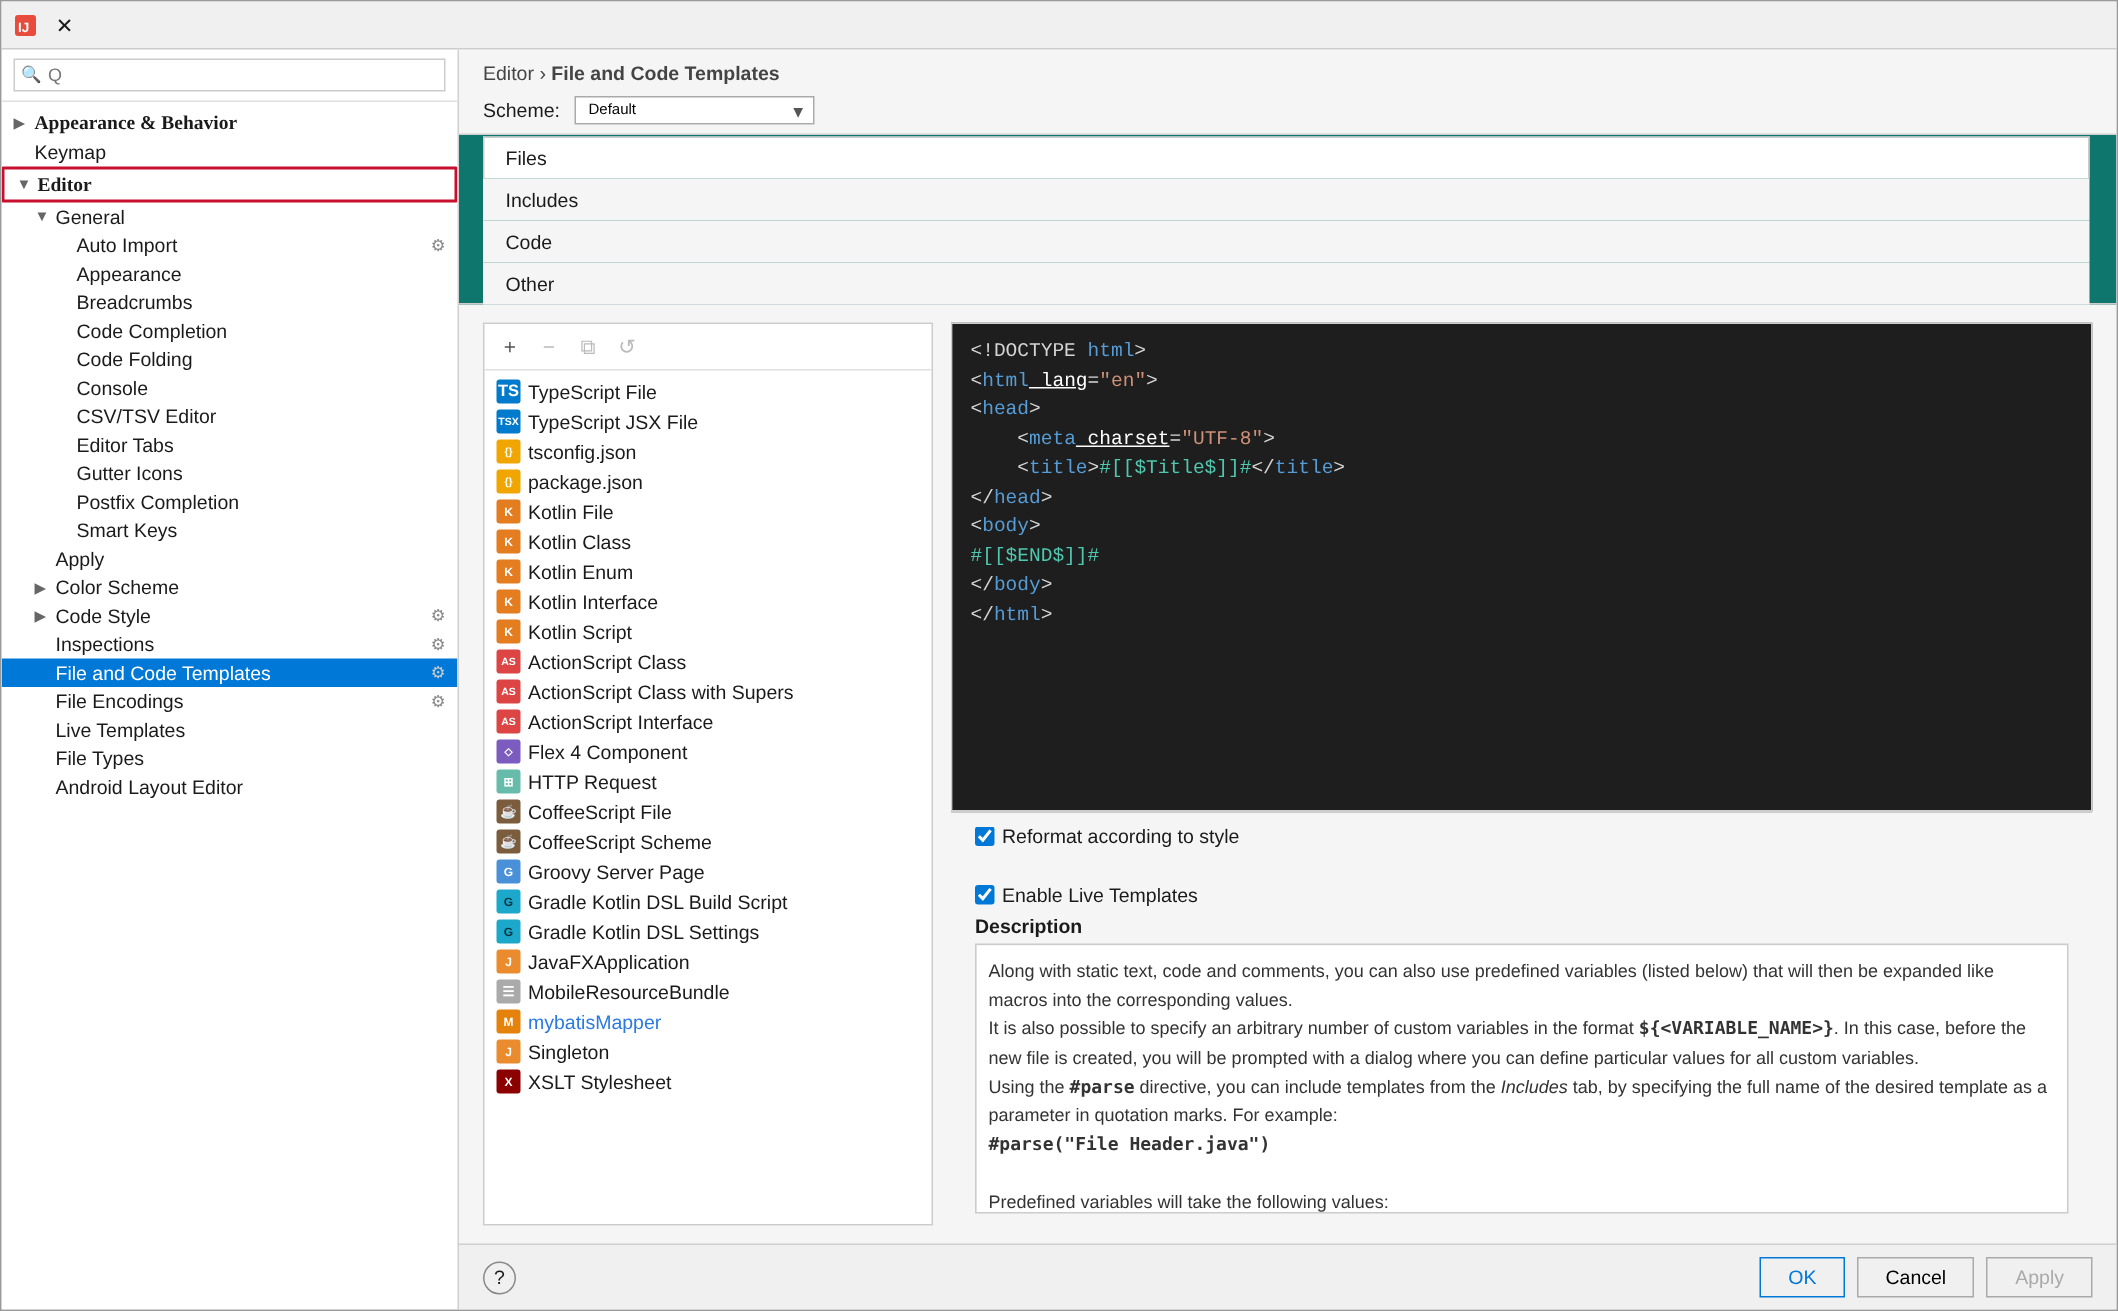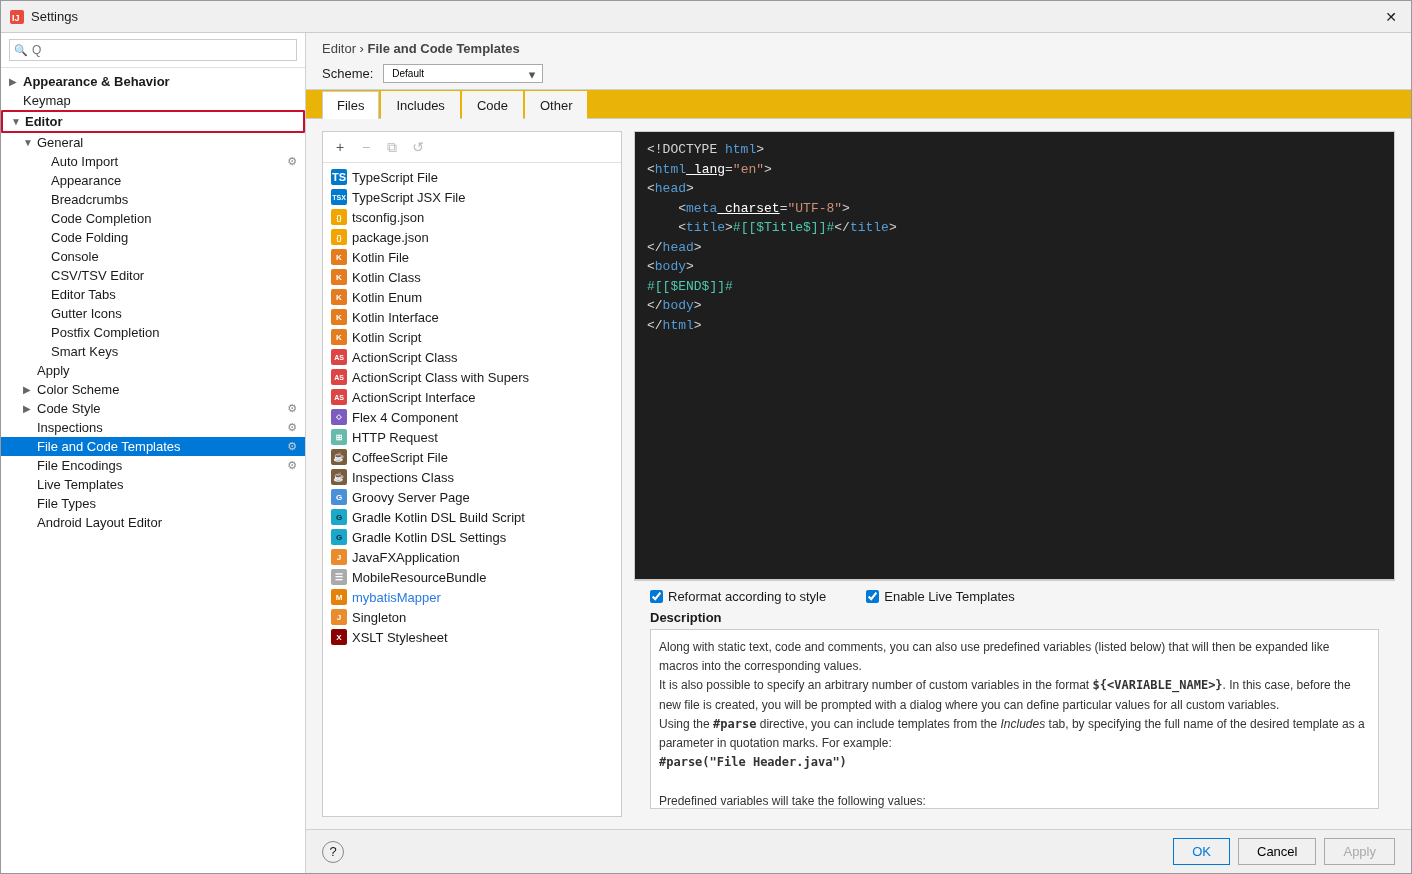--- a/index.html
+++ b/index.html
@@ -24,38 +24,38 @@
     .sidebar-tree { flex: 1; overflow-y: auto; padding: 4px 0; }
     .tree-item { padding: 2px 8px; cursor: pointer; user-select: none; display: flex; align-items: center; white-space: nowrap; }
     .tree-item.selected { background: #0078d7; color: white; }
 
     .tree-item .arrow { width: 14px; font-size: 10px; color: #666; }
     .tree-item.selected .arrow { color: white; }
     .tree-item .label { flex: 1; }
     .tree-item .icon-right { margin-left: auto; font-size: 11px; color: #888; }
     .tree-item.selected .icon-right { color: #ccc; }
 
-    .tree-section-label { font-weight: bold; }
+    .tree-section-label { font-weight: bold; font-family: Liberation Serif, serif; }
     .tree-child { padding-left: 22px; }
     .tree-grandchild { padding-left: 36px; }
 
     .editor-outline { border: 2px solid #c8102e; border-radius: 1px; }
 
     
     .main { flex: 1; display: flex; flex-direction: column; background: #f5f5f5; overflow: hidden; }
 
     .main-header { padding: 8px 16px 6px; background: #f5f5f5; border-bottom: 1px solid #d0d0d0; }
     .breadcrumb { font-size: 13px; color: #444; margin-bottom: 8px; }
     .breadcrumb span.bold { font-weight: bold; }
     .scheme-row { display: flex; align-items: center; gap: 10px; }
     .scheme-select { padding: 3px 24px 3px 8px; border: 1px solid #aaa; background: white; font-size: 10px; min-width: 160px; appearance: none; position: relative; }
     .scheme-select-wrap { position: relative; display: inline-block; }
     .scheme-select-wrap::after { content: "▾"; position: absolute; right: 8px; top: 50%; transform: translateY(-50%); pointer-events: none; color: #555; }
 
-    .tabs-row { display: flex; background: #eab308; border-bottom: 1px solid #ccc; padding: 0 16px; }
+    .tabs-row { display: flex; background: #0f766e; border-bottom: 1px solid #ccc; padding: 0 16px; flex-direction: column; }
     .tab { padding: 6px 14px; cursor: pointer; font-size: 13px; border: 1px solid transparent; border-bottom: none; margin-right: 2px; position: relative; top: 1px; background: #f5f5f5; }
     .tab.active { background: white; border-color: #ccc; border-bottom-color: white; z-index: 1; }
 
     .main-body { display: flex; flex: 1; overflow: hidden; padding: 12px 16px; gap: 12px; }
 
     
     .file-list-panel { width: 300px; display: flex; flex-direction: column; border: 1px solid #ccc; background: white; }
     .file-list-toolbar { display: flex; align-items: center; padding: 4px 6px; border-bottom: 1px solid #e0e0e0; gap: 4px; }
     .toolbar-btn { width: 22px; height: 22px; display: flex; align-items: center; justify-content: center; cursor: pointer; border: none; background: transparent; font-size: 14px; color: #555; }
     .toolbar-btn.disabled { color: #bbb; cursor: default; }
@@ -72,21 +72,21 @@
     .code-area { flex: 1; overflow: auto; padding: 8px 12px; font-family: "Consolas", "Courier New", monospace; font-size: 13px; line-height: 1.5; color: #d4d4d4; background: #1e1e1e; white-space: pre; }
 
     .kw-blue { color: #569cd6; }
     .kw-orange { color: #ce9178; }
     .kw-white { color: #d4d4d4; }
     .kw-gray { color: #ffffff; text-decoration: underline; }
     .kw-template { color: #4ec9b0; }
 
     
     .editor-footer { background: #f5f5f5; padding: 8px 16px; border-top: 1px solid #ccc; }
-    .checkbox-row { display: flex; gap: 40px; margin-bottom: 6px; }
+    .checkbox-row { display: flex; gap: 24px; margin-bottom: 6px; flex-direction: column; }
     .checkbox-item { display: flex; align-items: center; gap: 5px; font-size: 13px; cursor: pointer; }
     .checkbox-item input { accent-color: #0078d7; }
 
     .description-box { border: 1px solid #ccc; background: white; padding: 8px; font-size: 12px; color: #333; line-height: 1.6; height: 180px; overflow-y: auto; }
     .desc-label { font-weight: bold; font-size: 13px; margin-bottom: 4px; }
     .desc-code { font-weight: bold; font-family: monospace; }
     .desc-italic { font-style: italic; }
 
     
     .bottom-bar { padding: 8px 16px; display: flex; justify-content: flex-end; gap: 8px; align-items: center; background: #f0f0f0; border-top: 1px solid #d0d0d0; }
@@ -116,21 +116,20 @@
 
 <div class="window">
 
   <div class="titlebar">
     <div class="titlebar-icon">
       <svg width="16" height="16" viewBox="0 0 16 16">
         <rect x="1" y="1" width="14" height="14" rx="2" fill="#e74c3c"></rect>
         <text x="3" y="12" font-size="9" fill="white" font-weight="bold">IJ</text>
       </svg>
     </div>
-    <span class="titlebar-title">Settings</span>
     <div class="titlebar-close">✕</div>
   </div>
 
   <div class="content">
 
     <div class="sidebar">
       <div class="sidebar-search">
         <div class="sidebar-search-wrap">
           <span class="search-icon">🔍</span>
           <input type="text" style="padding-left: 22px; width: 100%; border: 1px solid rgb(204, 204, 204); font-size: 12px; padding-top: 3px; padding-bottom: 3px;" placeholder="Q">
@@ -358,21 +357,21 @@
             <div class="file-item bold">
               <div class="file-icon icon-generic" style="background:#6ba; font-size:8px;">⊞</div>
               <span class="file-name">HTTP Request</span>
             </div>
             <div class="file-item bold">
               <div class="file-icon icon-generic" style="background:#7b5c3c; font-size:9px;">☕</div>
               <span class="file-name">CoffeeScript File</span>
             </div>
             <div class="file-item bold">
               <div class="file-icon icon-generic" style="background:#7b5c3c; font-size:9px;">☕</div>
-              <span class="file-name">Inspections Class</span>
+              <span class="file-name">CoffeeScript Scheme</span>
             </div>
             <div class="file-item bold">
               <div class="file-icon icon-groovy" style="font-size:8px;">G</div>
               <span class="file-name">Groovy Server Page</span>
             </div>
             <div class="file-item">
               <div class="file-icon" style="background:#1ba8cb; color:#02303a; font-size:8px; font-weight:bold; border-radius:2px; width:16px;height:16px;display:flex;align-items:center;justify-content:center;">G</div>
               <span class="file-name">Gradle Kotlin DSL Build Script</span>
             </div>
             <div class="file-item">

